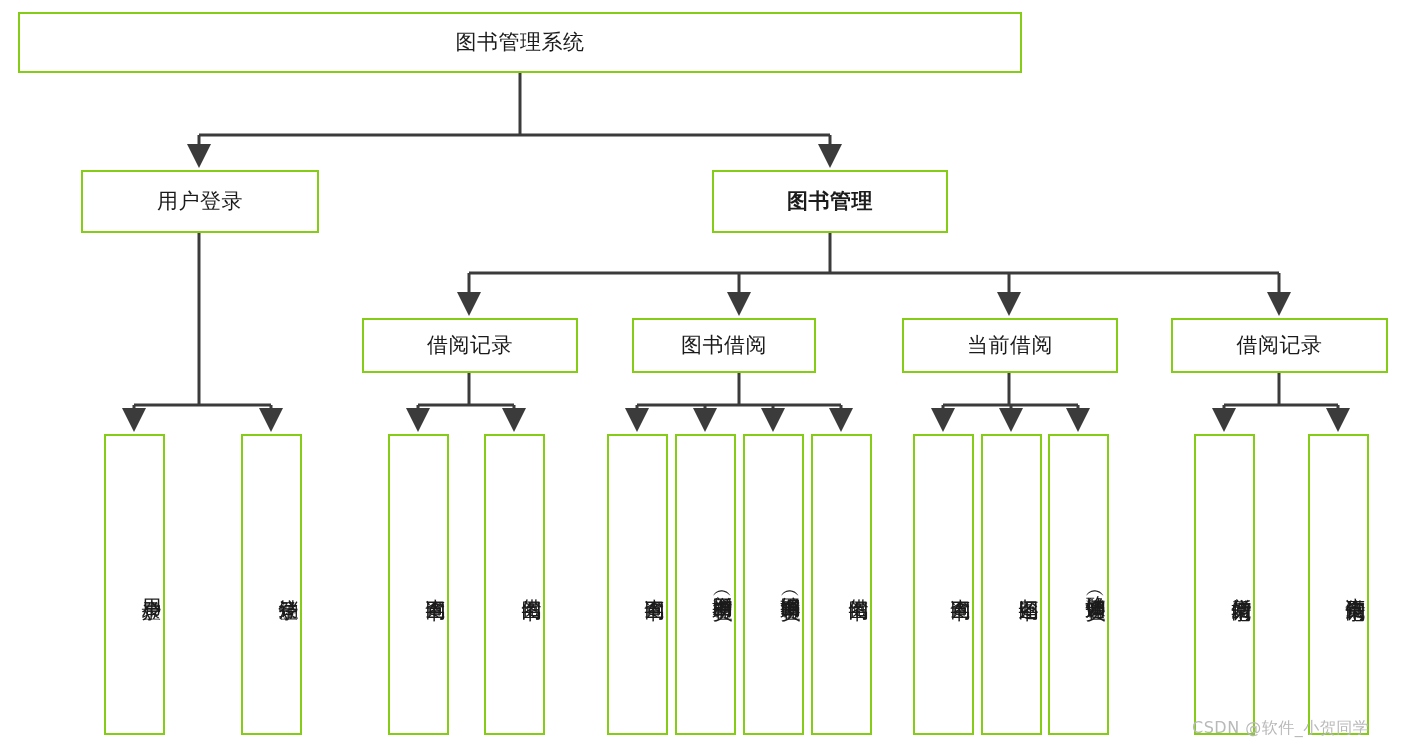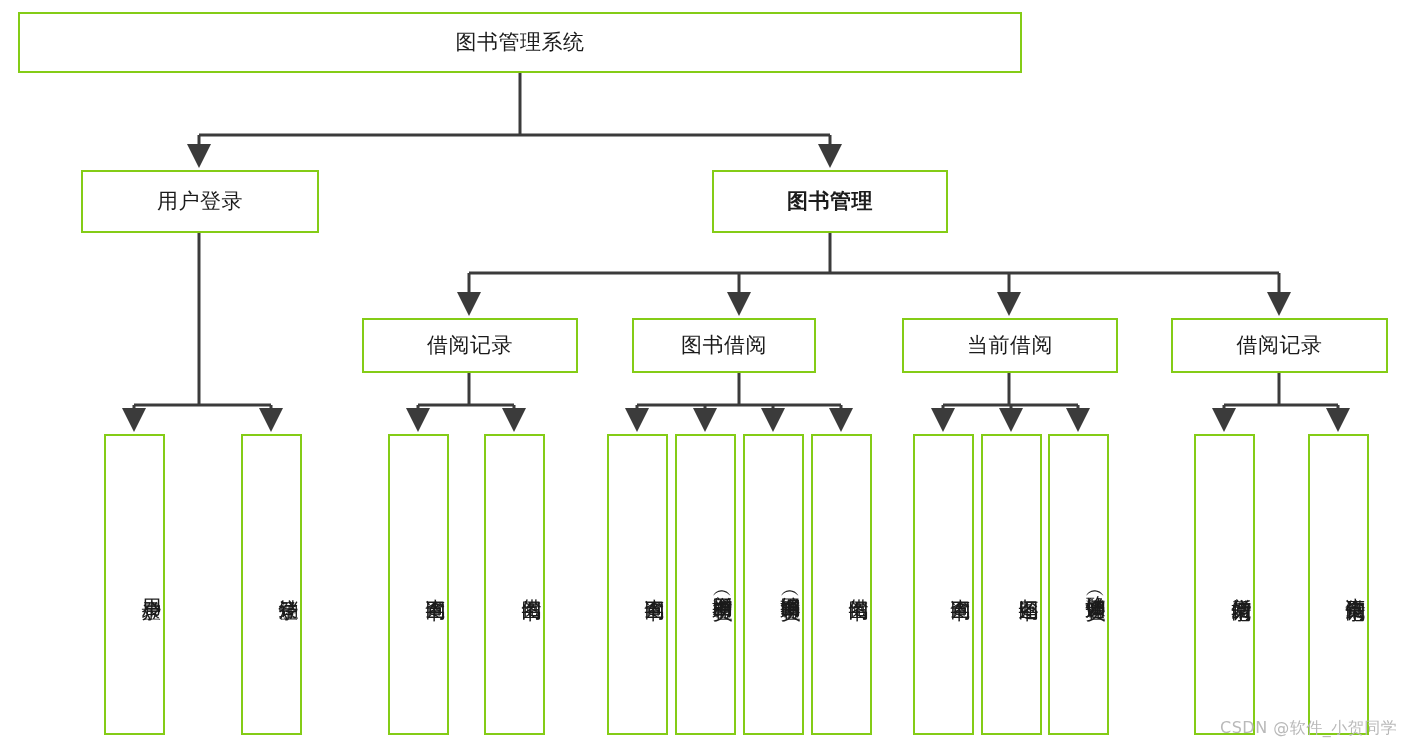--- a/index.html
+++ b/index.html
@@ -55,21 +55,20 @@
     text-orientation: upright;
     display: block;
     white-space: nowrap;
   }
   .watermark {
     position: absolute;
     font-size: 16px;
     color: #b9b9b9;
     white-space: nowrap;
     letter-spacing: 0.5px;
-    margin-left: 28px;
   }
 </style>
 </head>
 <body>
 
 <div id="canvas">
 
   <svg class="wires" viewBox="0 0 1405 747">
     <defs>
       <marker id="arrow" viewBox="0 0 12 12" refX="10" refY="6" markerWidth="8" markerHeight="8" orient="auto-start-reverse">

